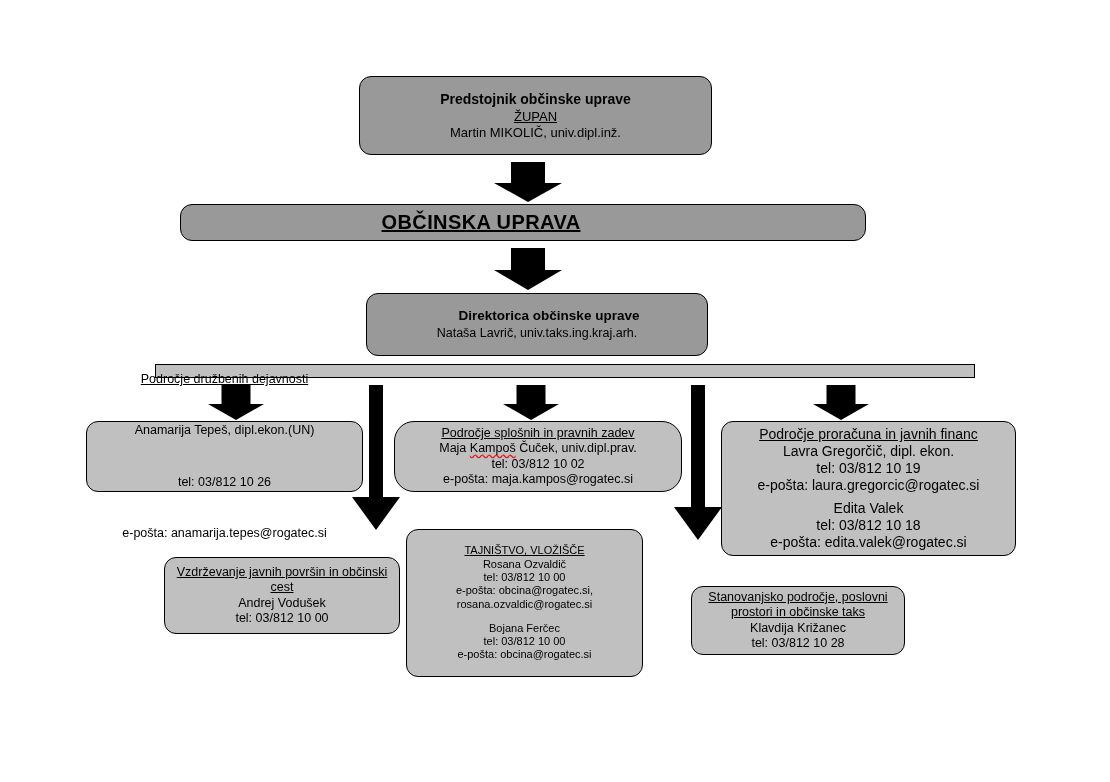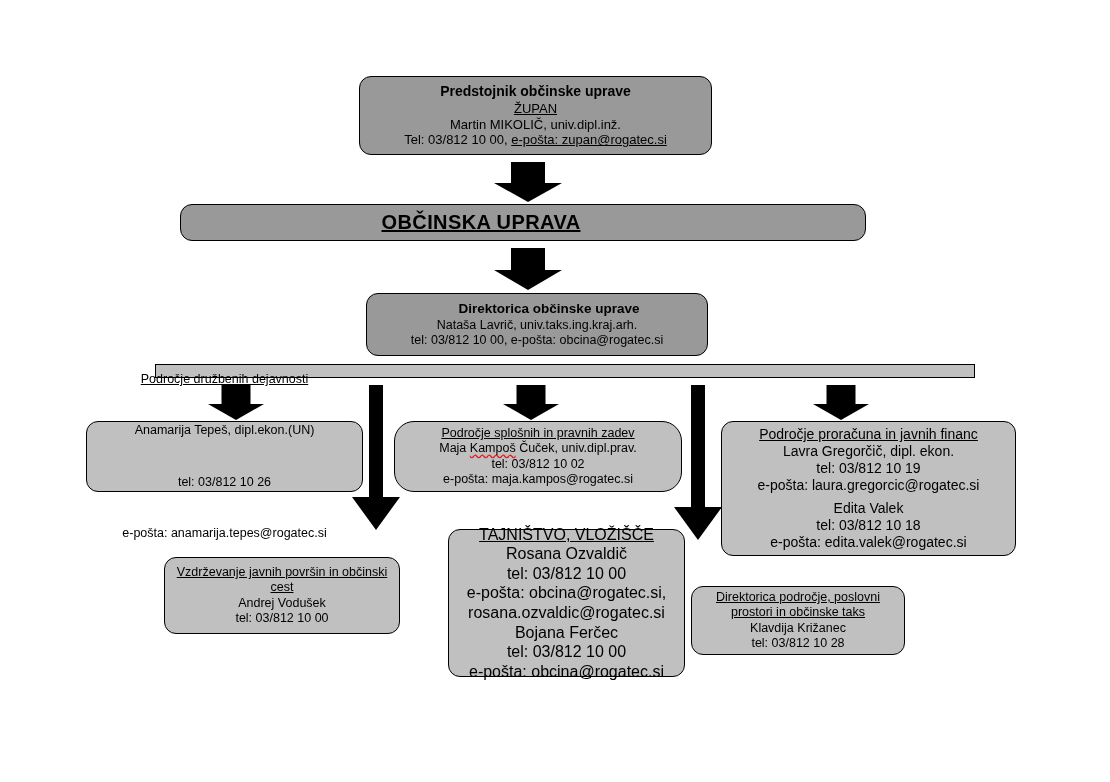--- a/index.html
+++ b/index.html
@@ -51,21 +51,21 @@
     position: relative; left: -42px; white-space: nowrap; text-align: center;
   }
 
   #box-direktorica{ left: 366px; top: 293px; width: 342px; height: 63px;  font-size: 12.5px; }
   #box-direktorica .ln.bold { font-size: 13.5px; margin-bottom: 1px; margin-left: 24px; }
 
   #box-druzbene   { left: 86px;  top: 421px; width: 277px; height: 71px;  font-size: 12.5px; gap: 36px; }
   #box-splosne    { left: 394px; top: 421px; width: 288px; height: 71px;  font-size: 12.5px; border-radius: 20px; }
   #box-proracun   { left: 721px; top: 421px; width: 295px; height: 135px; font-size: 14px; }
   #box-vzdrzevanje{ left: 164px; top: 557px; width: 236px; height: 77px;  font-size: 12.5px; }
-  #box-tajnistvo  { left: 448px; top: 529px; width: 237px; height: 148px; font-size: 16px; }
+  #box-tajnistvo  { left: 406px; top: 529px; width: 237px; height: 148px; font-size: 11px; }
   #box-stanovanje { left: 691px; top: 586px; width: 214px; height: 69px;  font-size: 12.5px; }
 
   
   .spell {
     text-decoration: underline wavy #e01b1b;
     text-decoration-skip-ink: none;
   }
 
   
   .arrow {
@@ -108,44 +108,39 @@
 </style>
 </head>
 <body>
 
 <div id="canvas">
 
   <div class="node dark" id="box-zupan">
     <span class="ln bold">Predstojnik občinske uprave</span>
     <span class="ln uline">ŽUPAN</span>
     <span class="ln">Martin MIKOLIČ, univ.dipl.inž.</span>
-    <span class="ln">
-      <span>Tel: 03/812 10 00,</span>
-      <span class="uline" style="text-decoration:underline">e-pošta: zupan@rogatec.si</span>
-    </span>
   </div>
 
   <div class="arrow" style="left:494px; top:162px; width:68px; height:40px;">
     <div class="shaft" style="width:34px; height:22px;"></div>
     <div class="head" style="border-left-width:34px; border-right-width:34px; border-top-width:19px;"></div>
   </div>
 
   <div class="node dark" id="box-uprava">
     <span class="headline">OBČINSKA UPRAVA</span>
   </div>
 
   <div class="arrow" style="left:494px; top:248px; width:68px; height:42px;">
     <div class="shaft" style="width:34px; height:23px;"></div>
     <div class="head" style="border-left-width:34px; border-right-width:34px; border-top-width:20px;"></div>
   </div>
 
   <div class="node dark" id="box-direktorica">
     <span class="ln bold">Direktorica občinske uprave</span>
     <span class="ln">Nataša Lavrič, univ.taks.ing.kraj.arh.</span>
-    <span class="ln">tel: 03/812 10 00, e-pošta: obcina@rogatec.si</span>
   </div>
 
   <div id="hbar"></div>
 
   <div class="arrow" style="left:208px; top:385px; width:56px; height:35px;">
     <div class="shaft" style="width:29px; height:20px;"></div>
     <div class="head" style="border-left-width:28px; border-right-width:28px; border-top-width:16px;"></div>
   </div>
 
   <div class="arrow" style="left:503px; top:385px; width:56px; height:35px;">
@@ -206,19 +201,19 @@
     <span class="ln">tel: 03/812 10 00</span>
     <span class="ln">e-pošta: obcina@rogatec.si,</span>
     <span class="ln">rosana.ozvaldic@rogatec.si</span>
     <span class="ln gap"></span>
     <span class="ln">Bojana Ferčec</span>
     <span class="ln">tel: 03/812 10 00</span>
     <span class="ln">e-pošta: obcina@rogatec.si</span>
   </div>
 
   <div class="node light" id="box-stanovanje">
-    <span class="ln uline">Direktorica področje, poslovni</span>
+    <span class="ln uline">Stanovanjsko področje, poslovni</span>
     <span class="ln uline">prostori in občinske taks</span>
     <span class="ln">Klavdija Križanec</span>
     <span class="ln">tel: 03/812 10 28</span>
   </div>
 
 </div>
 
 </body></html>

